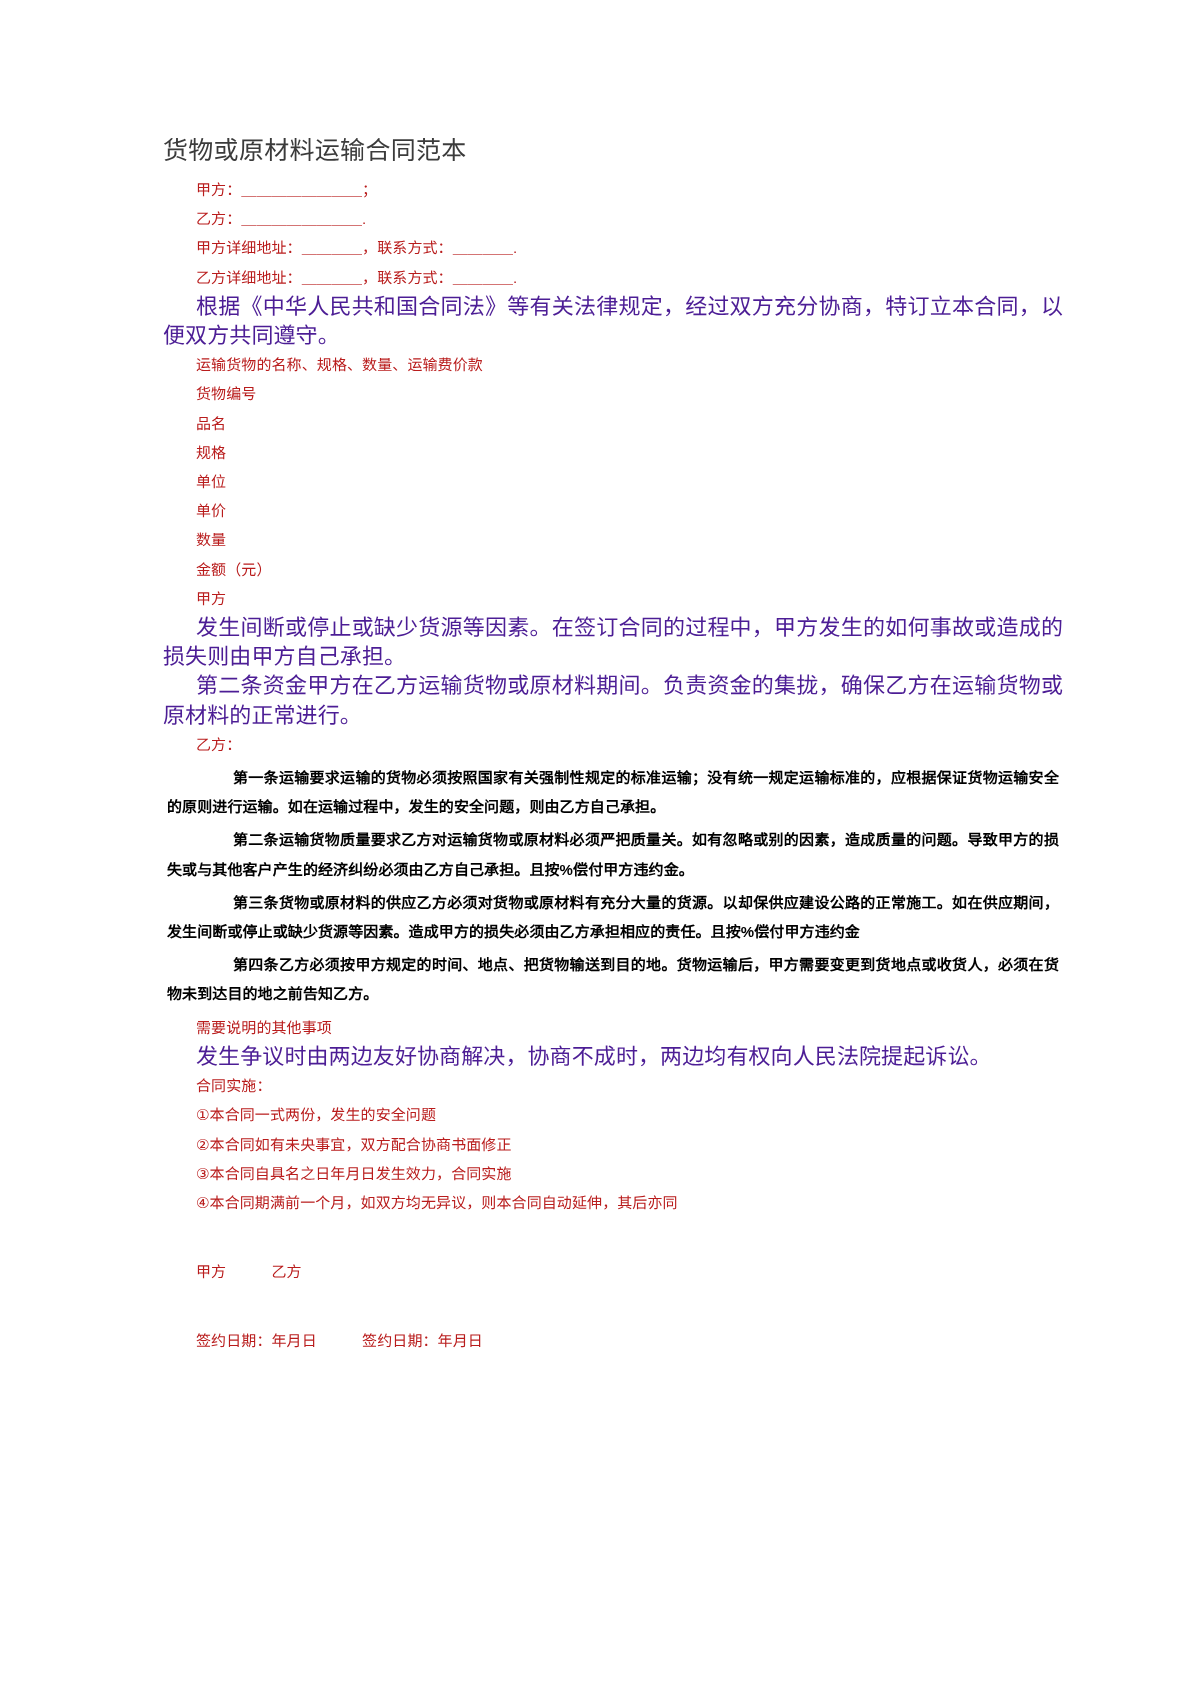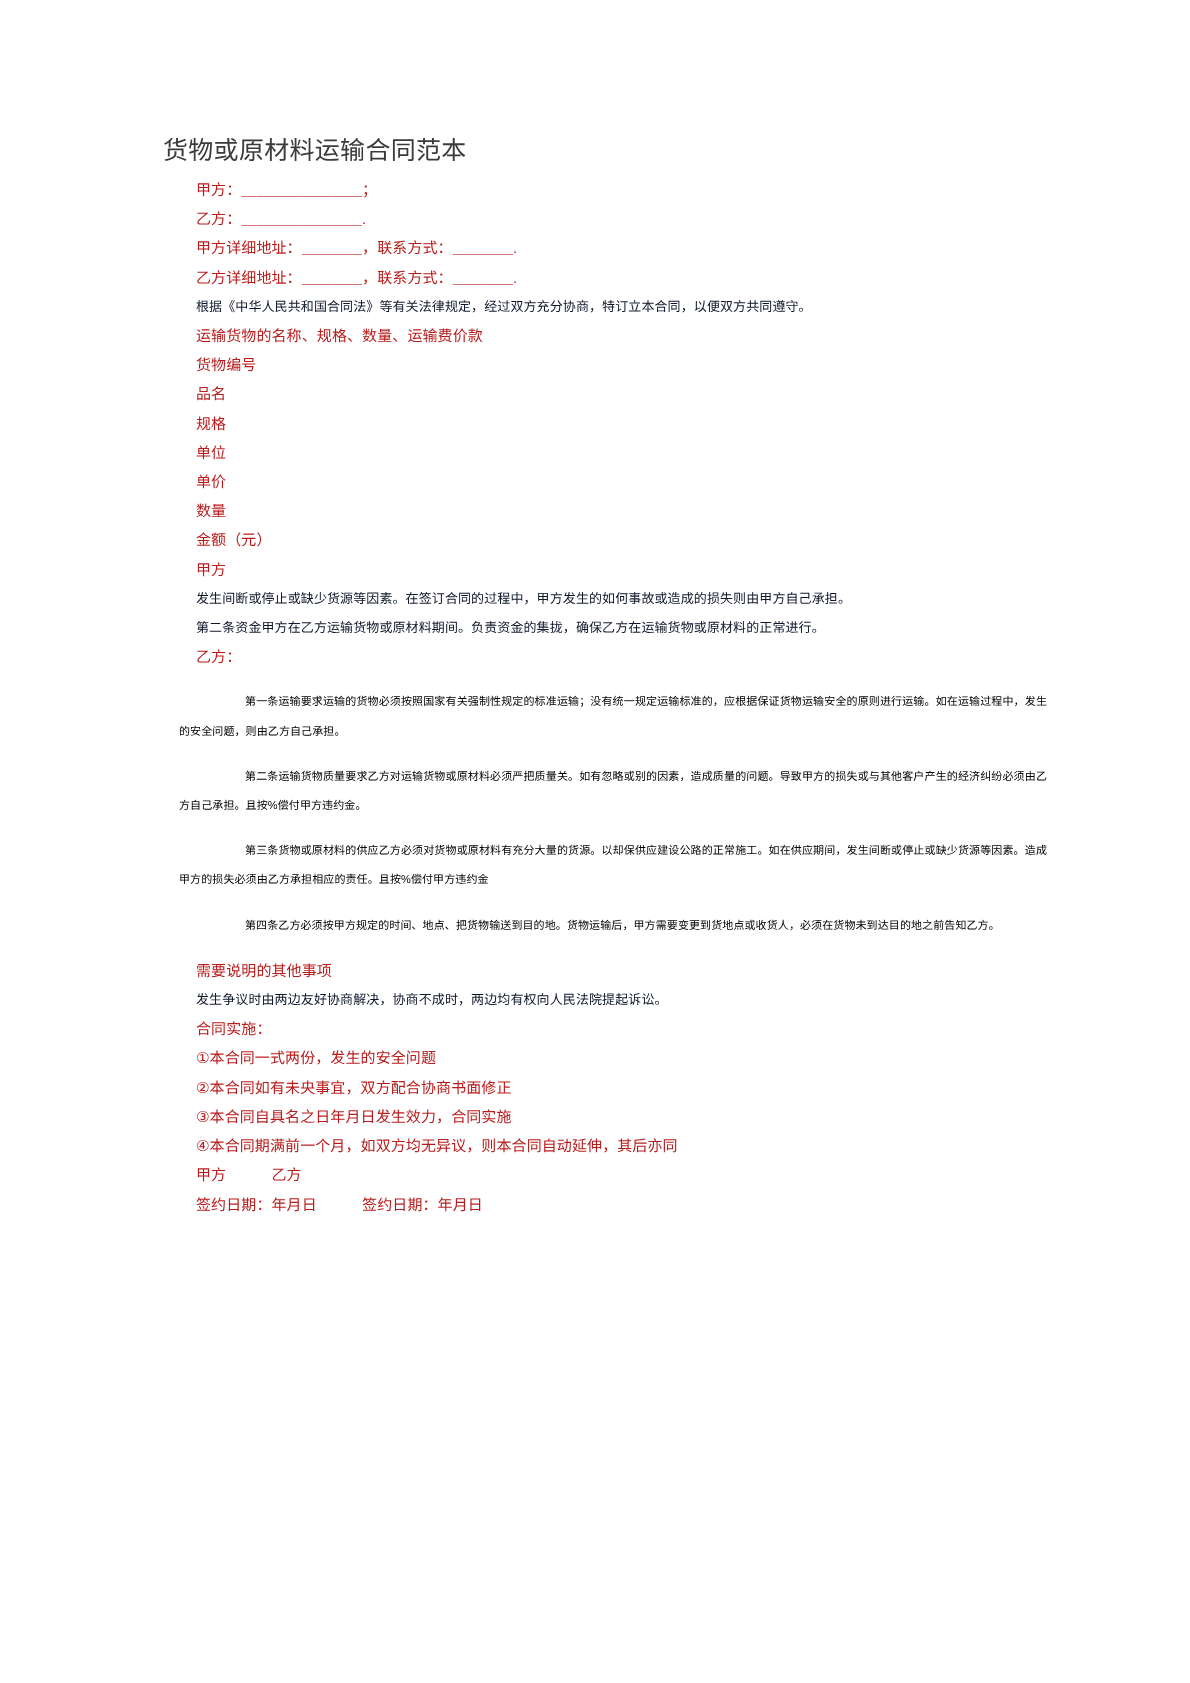--- a/index.html
+++ b/index.html
@@ -44,42 +44,44 @@
     margin: 0;
     white-space: pre-wrap;
     letter-spacing: 0.1px;
   }
   
   .ind1 {
     padding-left: 33px;
   }
   
   .para {
-    font-size: 11px;
+    font-size: 15px;
     line-height: 29.2px;
     color: #000000;
-    margin: 16px;
+    margin: 4px;
     text-indent: 66px;
     text-align: justify;
     text-justify: inter-ideograph;
     letter-spacing: 0.1px;
+    font-weight: bold;
   }
   
   .para-flat {
-    font-size: 13px;
+    font-size: 22px;
     line-height: 29.2px;
-    color: #0f172a;
+    color: #4c1d95;
     margin: 0;
     text-indent: 33px;
     text-align: justify;
     text-justify: inter-ideograph;
     letter-spacing: 0.1px;
   }
   .sig-line {
     white-space: pre;
+    margin-top: 40px;
   }
 </style>
 </head>
 <body>
 
 <div id="page">
   <div id="content">
 
     <h1 class="doc-title">货物或原材料运输合同范本</h1>
 

